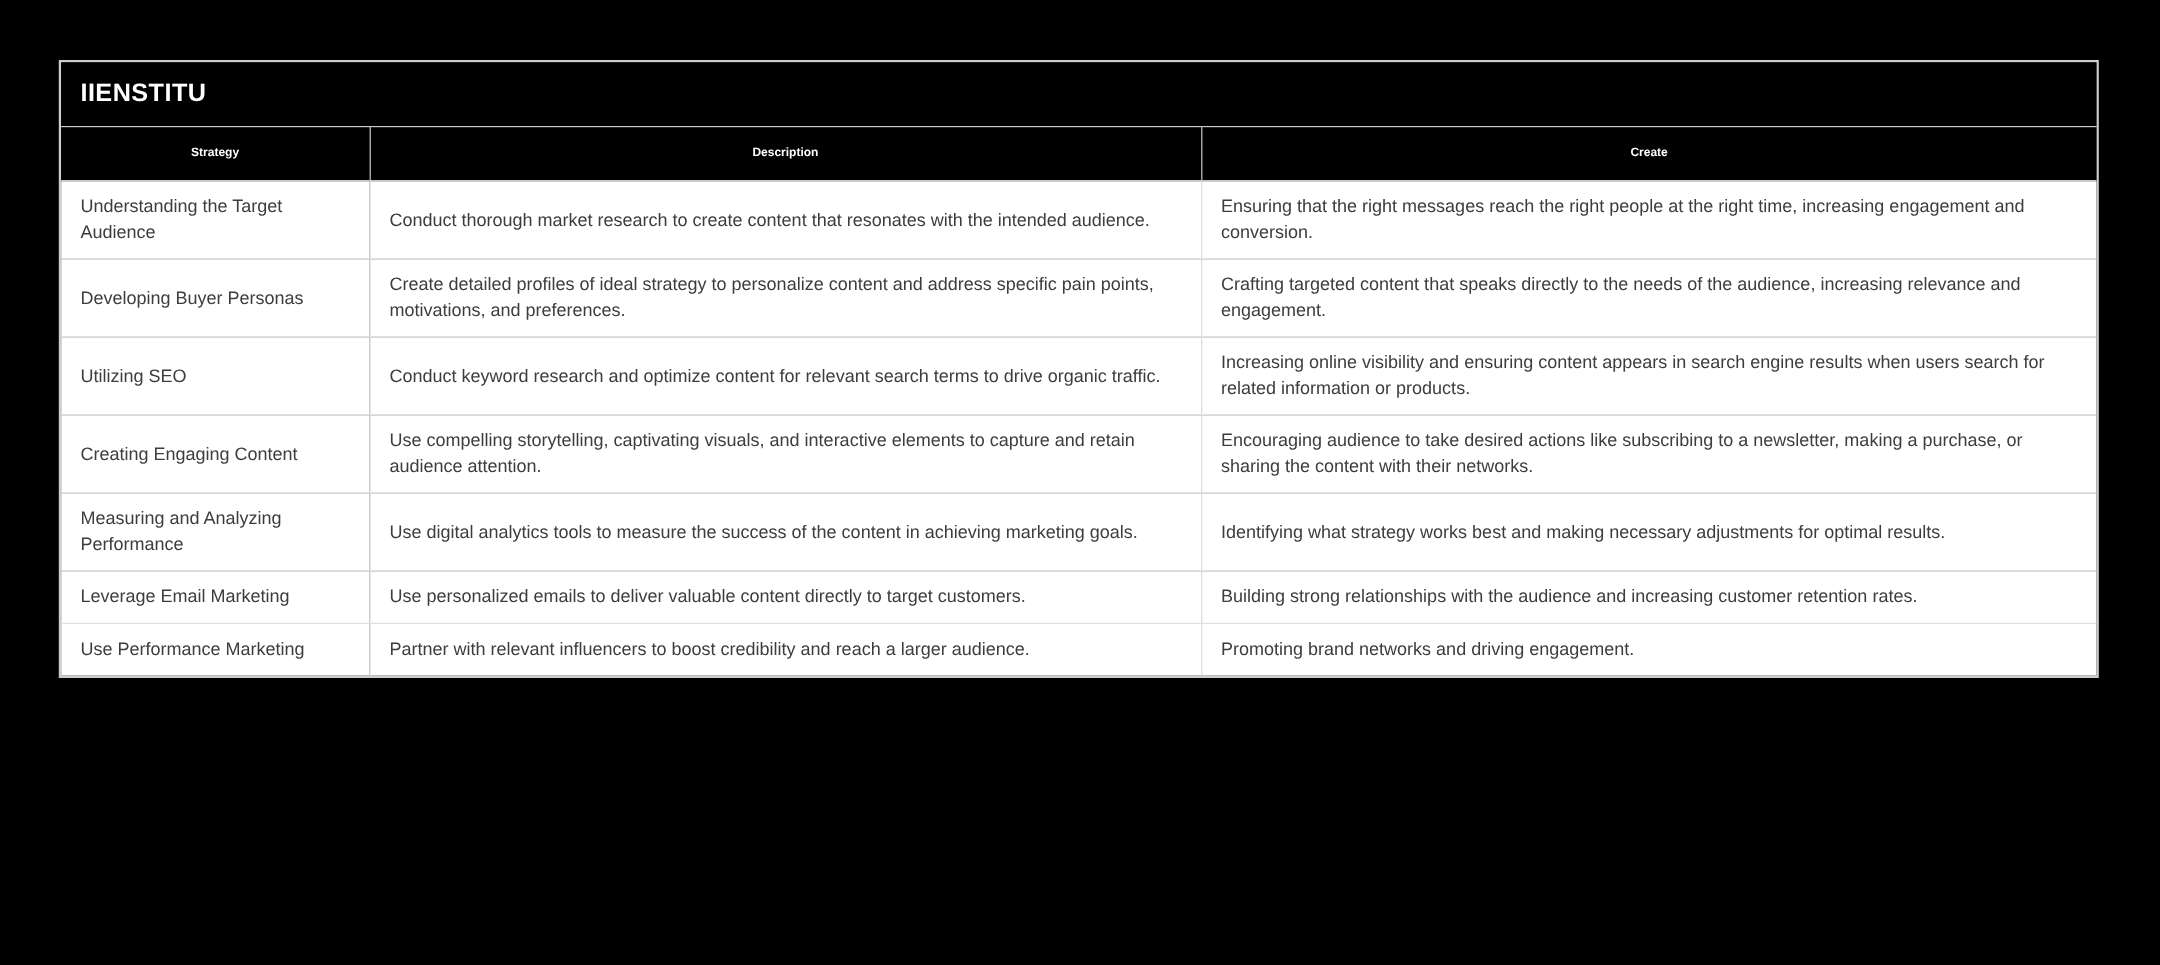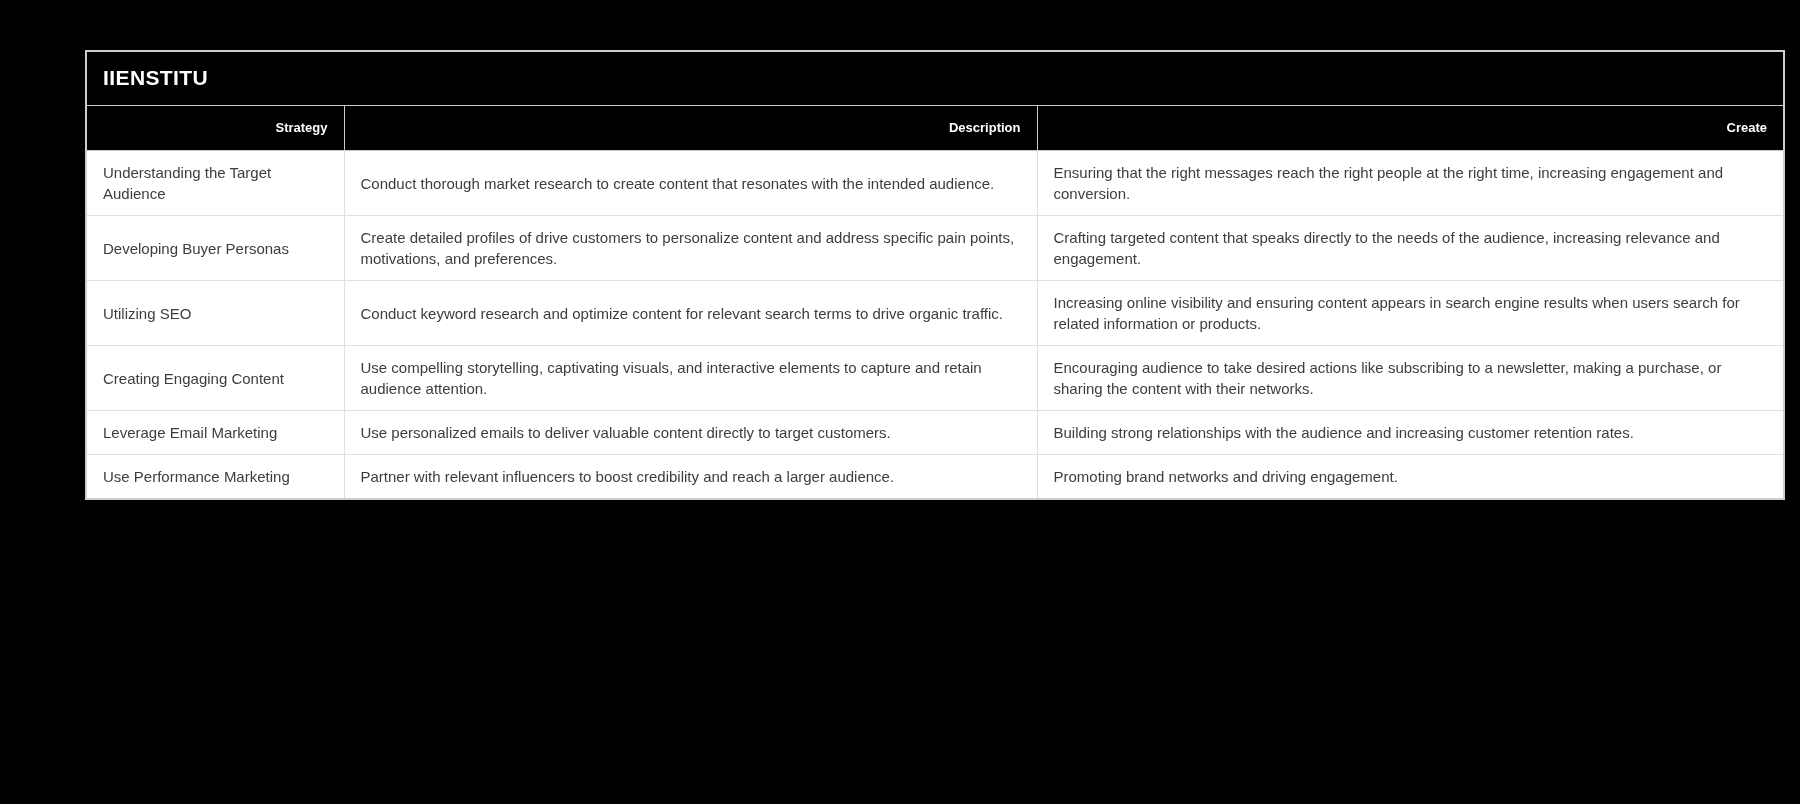--- a/index.html
+++ b/index.html
@@ -24,44 +24,43 @@
     position: relative;
     font-family: "Liberation Sans", sans-serif;
   }
   .panel {
     position: absolute;
     left: 49px;
     top: 50px;
     width: 1700px;
     border: 2px solid var(--panel-border);
     background: var(--header-bg);
-    margin-left: 36px;
   }
   .brand-title {
     color: var(--header-text);
     background: var(--header-bg);
     font-size: 21px;
     font-weight: bold;
     letter-spacing: 0.4px;
     padding: 14px 16px 15px 16px;
   }
   table.strategy-table {
     width: 100%;
     border-collapse: collapse;
     table-layout: fixed;
   }
   col.c-strategy    { width: 257px; }
   col.c-description { width: 693px; }
   col.c-purpose     { width: auto;  }
   th {
     background: var(--header-bg);
     color: var(--header-text);
-    font-size: 13px;
+    font-size: 10px;
     font-weight: bold;
-    text-align: right;
+    text-align: center;
     padding: 12px 16px;
     border: 1px solid var(--grid-dark);
     line-height: 20px;
   }
   td {
     background: var(--cell-bg);
     color: var(--body-text);
     font-size: 15px;
     line-height: 21px;
     padding: 11px 16px;
@@ -92,32 +91,37 @@
       </tr>
     </thead>
     <tbody>
       <tr>
         <td>Understanding the Target Audience</td>
         <td>Conduct thorough market research to create content that resonates with the intended audience.</td>
         <td>Ensuring that the right messages reach the right people at the right time, increasing engagement and conversion.</td>
       </tr>
       <tr>
         <td>Developing Buyer Personas</td>
-        <td>Create detailed profiles of drive customers to personalize content and address specific pain points, motivations, and preferences.</td>
+        <td>Create detailed profiles of ideal strategy to personalize content and address specific pain points, motivations, and preferences.</td>
         <td>Crafting targeted content that speaks directly to the needs of the audience, increasing relevance and engagement.</td>
       </tr>
       <tr>
         <td>Utilizing SEO</td>
         <td>Conduct keyword research and optimize content for relevant search terms to drive organic traffic.</td>
         <td>Increasing online visibility and ensuring content appears in search engine results when users search for related information or products.</td>
       </tr>
       <tr>
         <td>Creating Engaging Content</td>
         <td>Use compelling storytelling, captivating visuals, and interactive elements to capture and retain audience attention.</td>
         <td>Encouraging audience to take desired actions like subscribing to a newsletter, making a purchase, or sharing the content with their networks.</td>
+      </tr>
+      <tr>
+        <td>Measuring and Analyzing Performance</td>
+        <td>Use digital analytics tools to measure the success of the content in achieving marketing goals.</td>
+        <td>Identifying what strategy works best and making necessary adjustments for optimal results.</td>
       </tr>
       <tr>
         <td>Leverage Email Marketing</td>
         <td>Use personalized emails to deliver valuable content directly to target customers.</td>
         <td>Building strong relationships with the audience and increasing customer retention rates.</td>
       </tr>
       <tr>
         <td>Use Performance Marketing</td>
         <td>Partner with relevant influencers to boost credibility and reach a larger audience.</td>
         <td>Promoting brand networks and driving engagement.</td>

